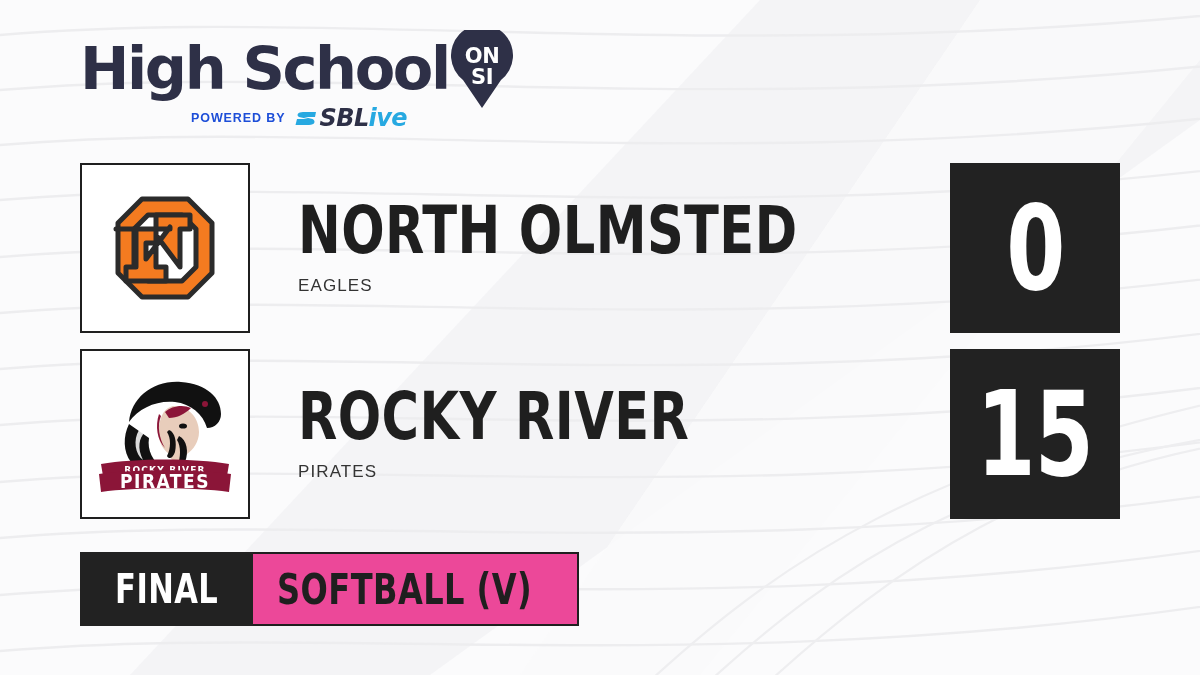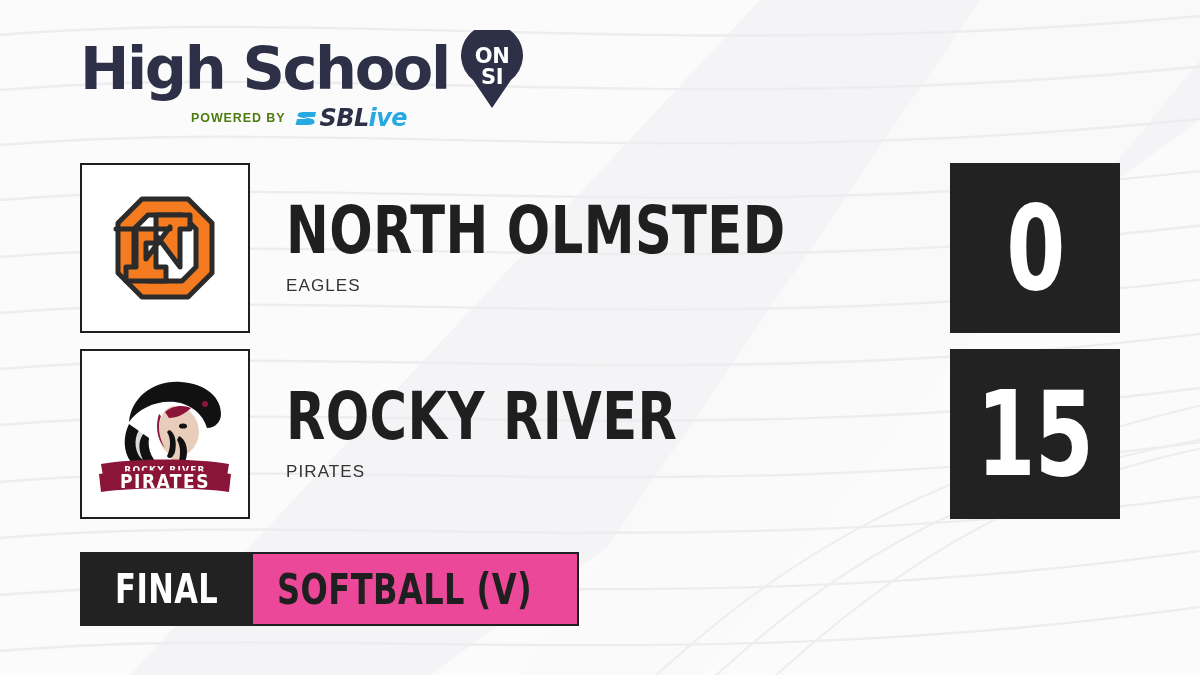--- a/index.html
+++ b/index.html
@@ -19,21 +19,21 @@
   
   #scoreboard {
     position:relative; z-index:2;
     width:1200px; height:675px;
     padding:32px 80px 0 80px;
   }
 
   
   .brand { position:relative; width:430px; height:102px; }
   .brand-wordmark {
-    display:flex; align-items:center; gap:10px;
+    display:flex; align-items:center; 
     height:72px;
   }
   .brand-title {
     font-family:"DejaVu Sans", sans-serif;
     font-size:59px;
     font-weight:bold;
     letter-spacing:-2.4px;
     color:#2e3047;
     line-height:1;
     white-space:nowrap;
@@ -42,21 +42,21 @@
   .brand-pin svg { display:block; width:100%; height:100%; }
 
   .brand-powered {
     display:flex; align-items:center; justify-content:center;
     gap:9px;
     margin-top:3px; margin-left:8px;
     height:22px;
   }
   .powered-label {
     font-size:12.5px; font-weight:bold; letter-spacing:0.9px;
-    color:#4d7c0f;
+    color:#1d4ed8;
   }
   .sblive-lockup { display:flex; align-items:center; gap:3px; }
   .sblive-swoosh { width:22px; height:17px; }
   .sblive-swoosh svg { display:block; width:100%; height:100%; }
   .sblive-word {
     font-family:"DejaVu Sans", sans-serif;
     font-size:24px; font-weight:bold; font-style:italic;
     letter-spacing:-0.6px; line-height:1;
   }
   .sbl-dark { color:#2e3047; }
@@ -73,21 +73,21 @@
   .logo-box {
     width:170px; height:170px; flex:0 0 170px;
     border:2px solid #1f1f1f;
     background:#ffffff;
     display:flex; align-items:center; justify-content:center;
   }
   .logo-box svg { display:block; }
 
   .team-info {
     flex:1 1 auto;
-    padding-left:36px;
+    padding-left:48px;
     display:flex; flex-direction:column; justify-content:center;
     min-width:0;
   }
   .team-name {
     font-family:"DejaVu Sans Condensed","Liberation Sans Narrow","DejaVu Sans", sans-serif;
     font-weight:bold;
     font-size:66px;
     line-height:0.95;
     letter-spacing:0.5px;
     color:#1f1f1f;

